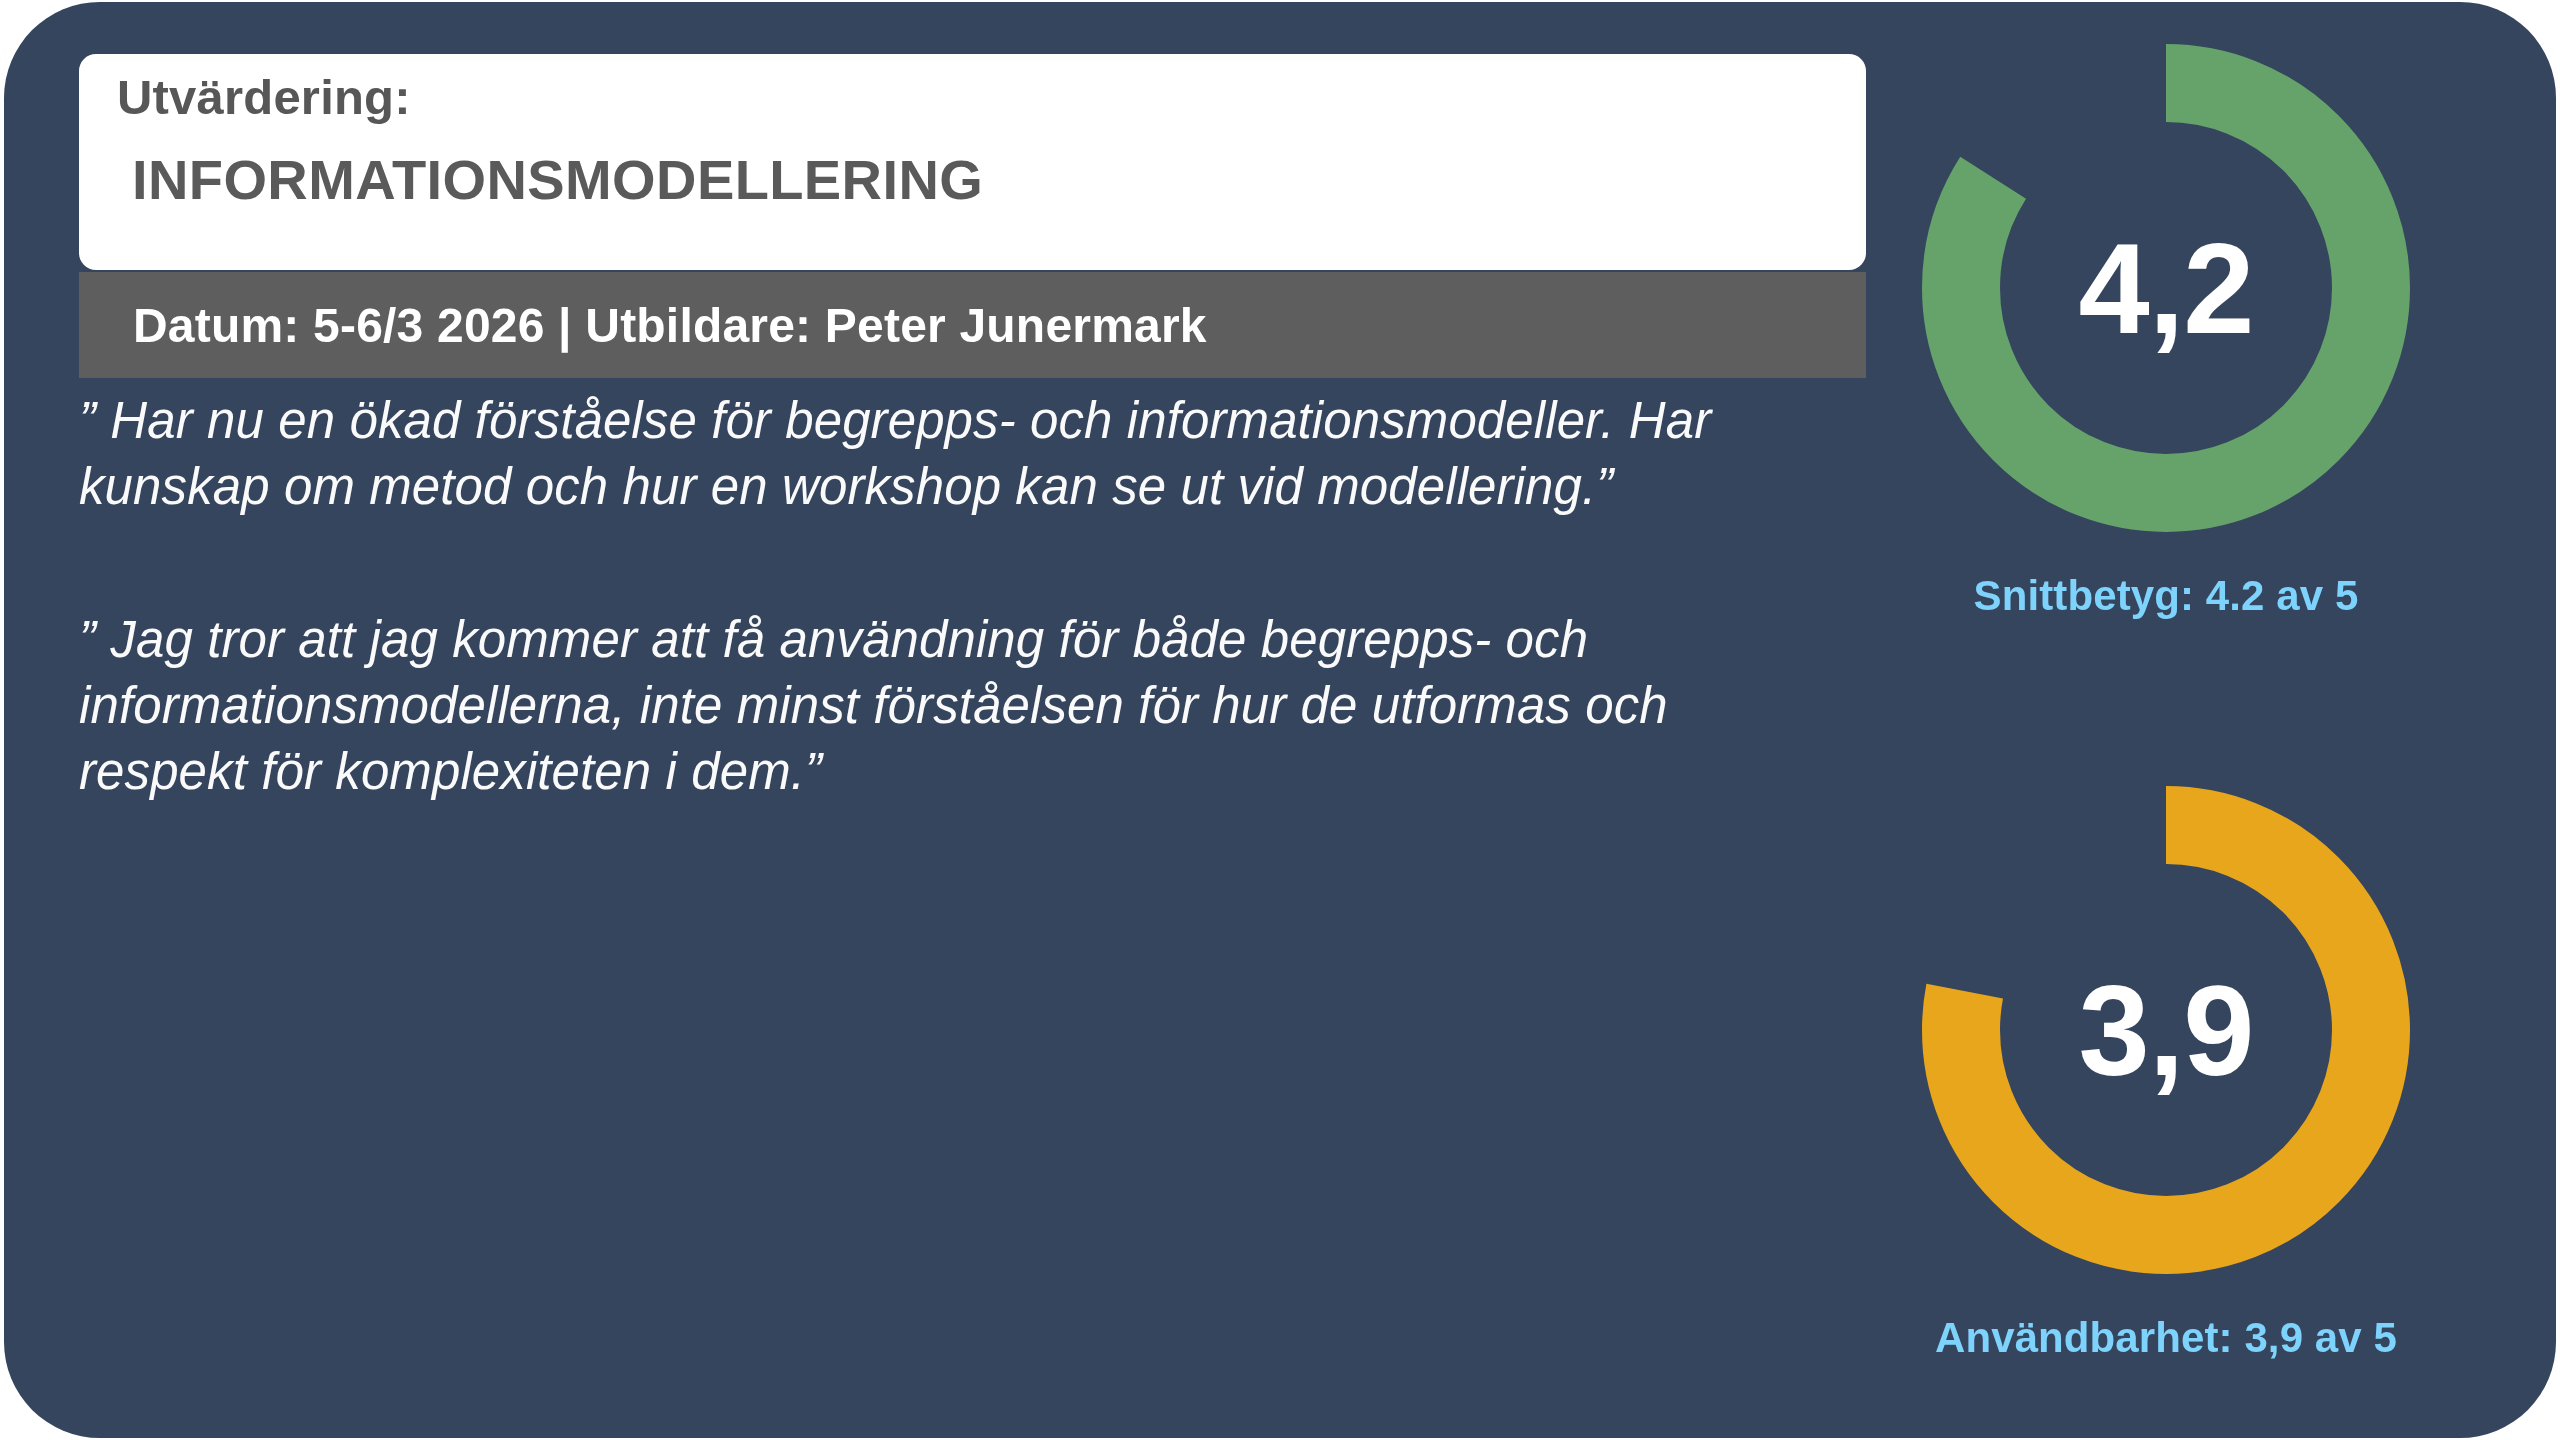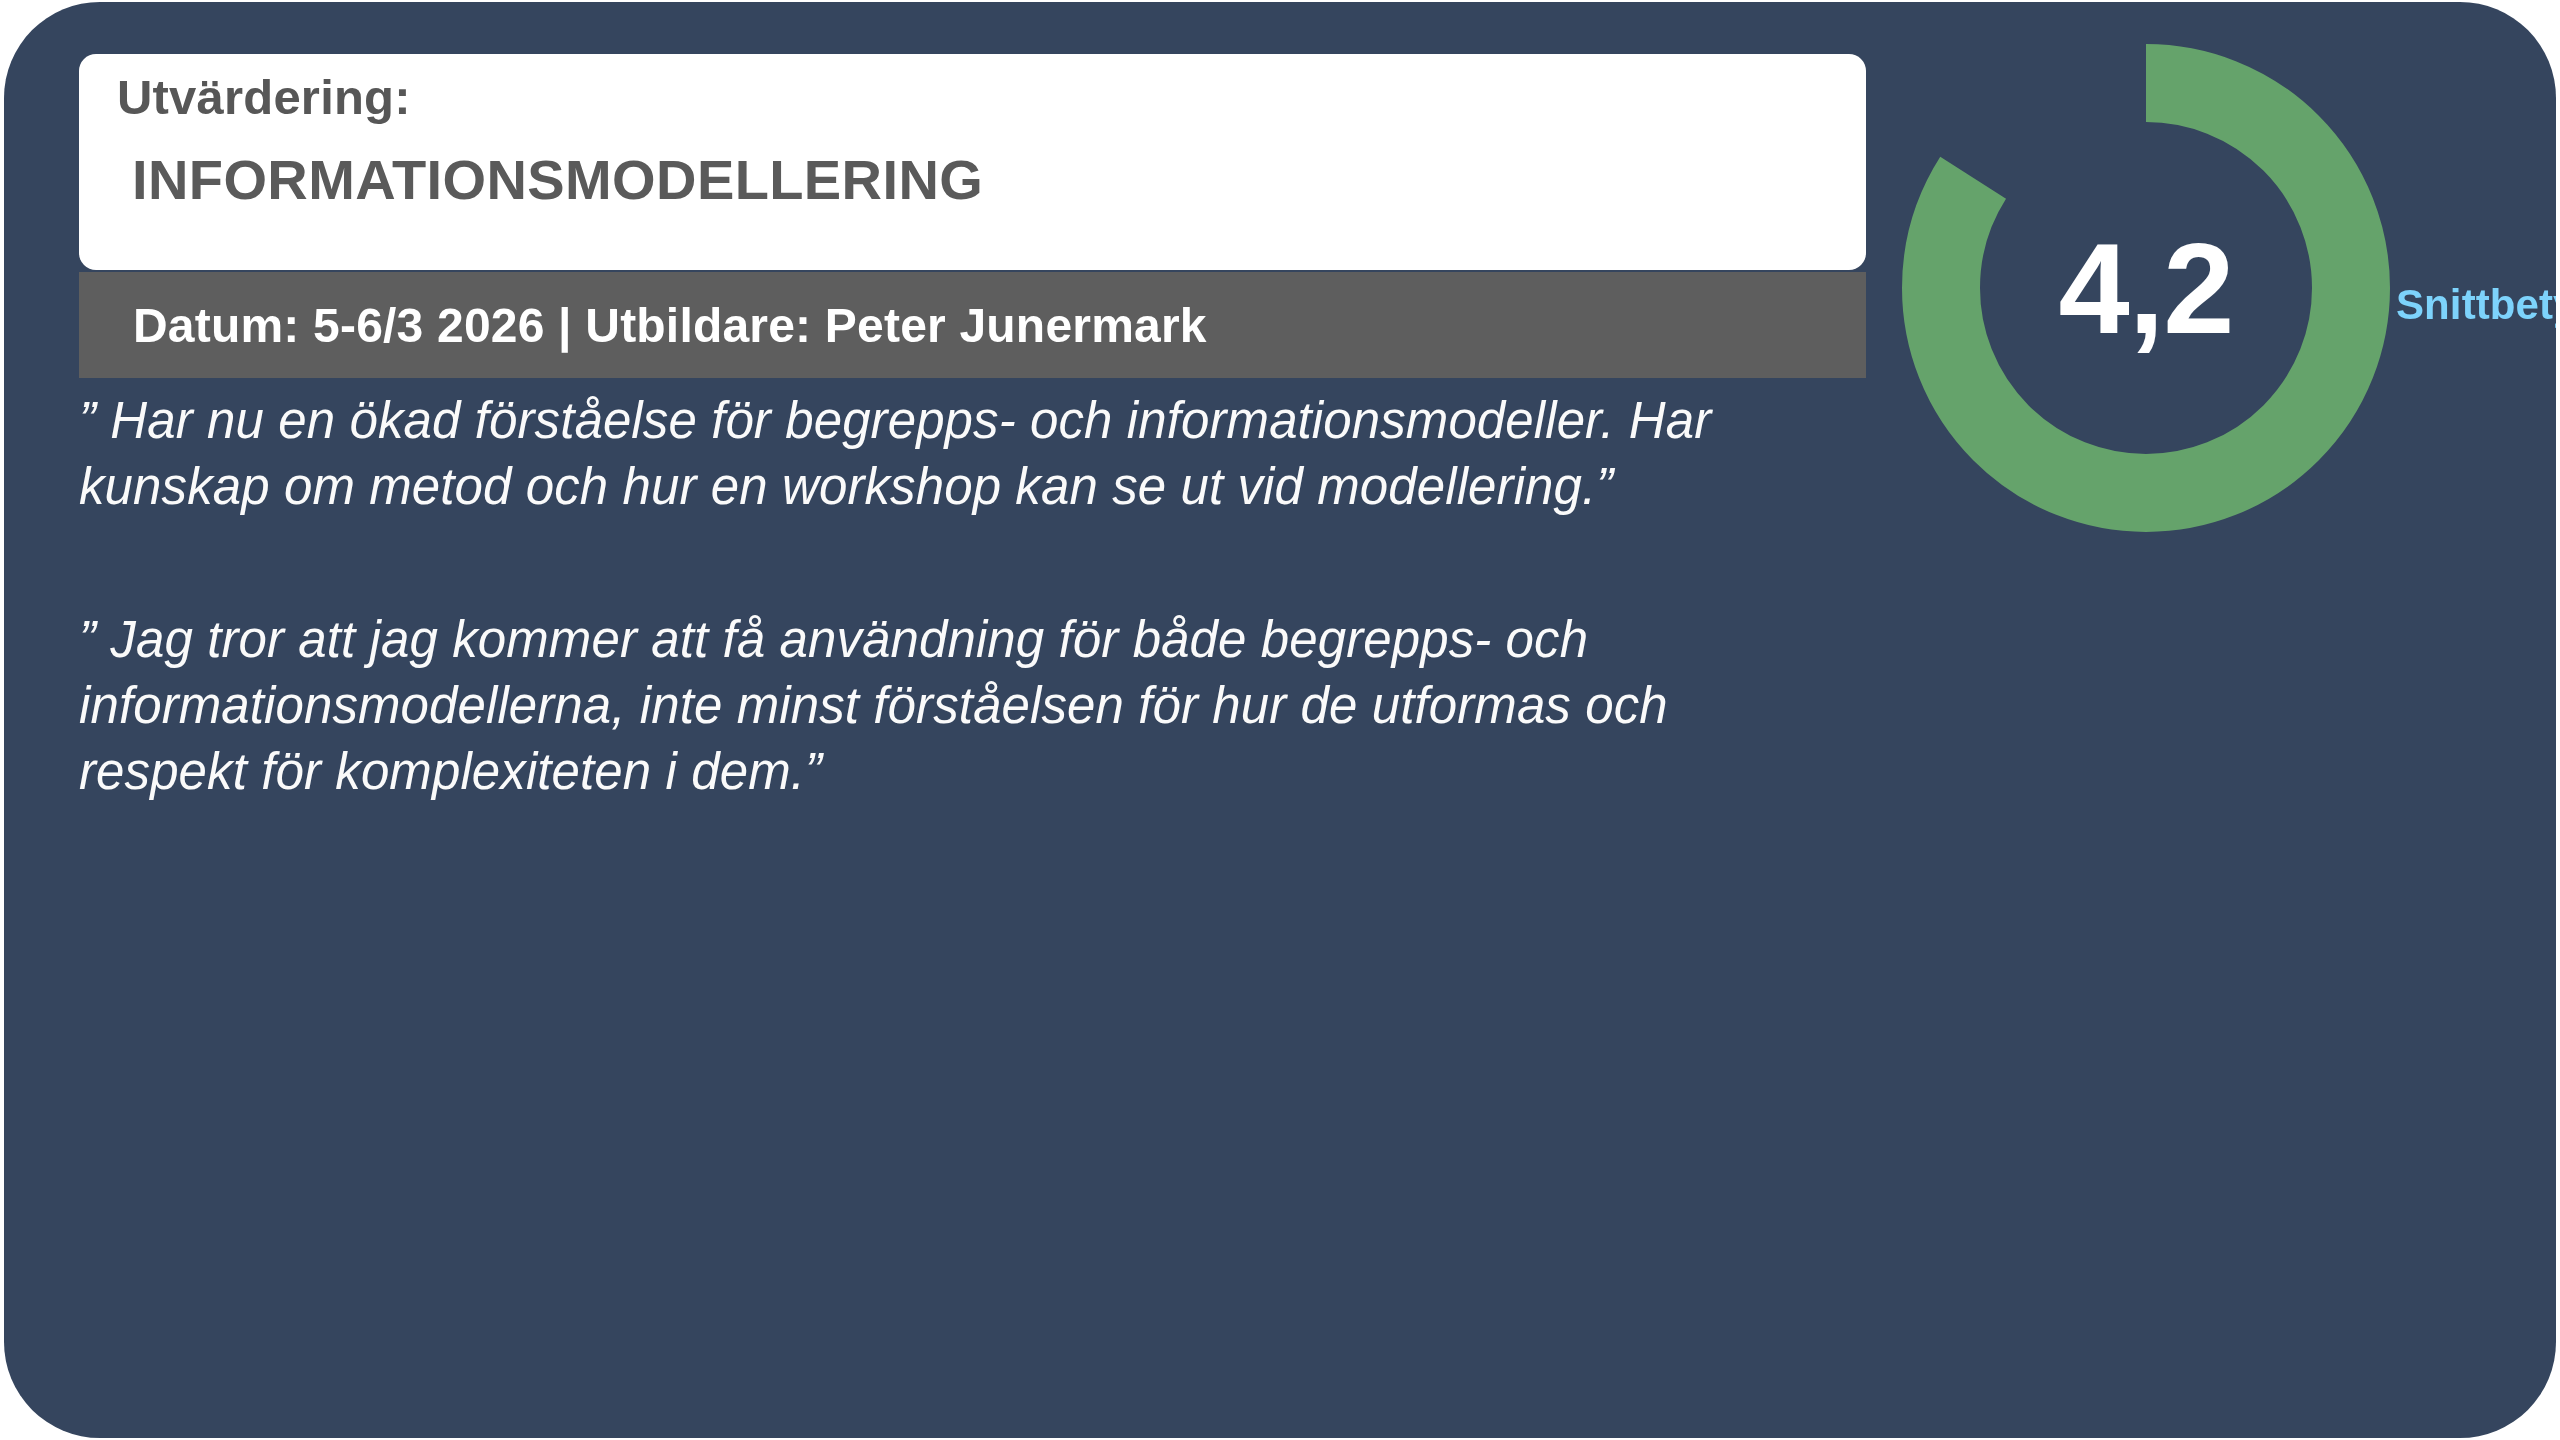--- a/index.html
+++ b/index.html
@@ -101,21 +101,21 @@
     letter-spacing: 0.1px;
     margin: 0;
   }
   .quote.q1 { margin-bottom: 200px; }
   .quote.q2 { margin-bottom: 86px; }
 
   
   .gauge-wrap {
     position: absolute;
     display: flex;
-    flex-direction: row;
+    flex-direction: column;
     align-items: center;
   }
   .gauge-wrap.g-top   { left: 1892px; top: 36px;  width: 540px; }
   .gauge-wrap.g-bot   { left: 1892px; top: 778px; width: 540px; }
 
   .donut {
     position: relative;
     width: 500px;
     height: 500px;
   }
@@ -171,15 +171,24 @@
     <div class="gauge-wrap g-top">
       <div class="donut">
         <svg viewBox="0 0 500 500">
           <circle class="arc" cx="250" cy="250" r="205" fill="none" stroke="#65A36B" stroke-width="78" stroke-linecap="butt" stroke-dasharray="1081.964509896325 206.08847807549031" stroke-dashoffset="0"></circle>
         </svg>
         <div class="value">4,2</div>
       </div>
       <div class="gauge-caption">Snittbetyg: 4.2 av 5</div>
     </div>
 
+    <div class="gauge-wrap g-bot">
+      <div class="donut">
+        <svg viewBox="0 0 500 500">
+          <circle class="arc" cx="250" cy="250" r="205" fill="none" stroke="#E8A61C" stroke-width="78" stroke-linecap="butt" stroke-dasharray="1004.6813306180159 283.3716573537993" stroke-dashoffset="0"></circle>
+        </svg>
+        <div class="value">3,9</div>
+      </div>
+      <div class="gauge-caption">Användbarhet: 3,9 av 5</div>
+    </div>
 
   </div>
 </div>
 
 </body></html>

